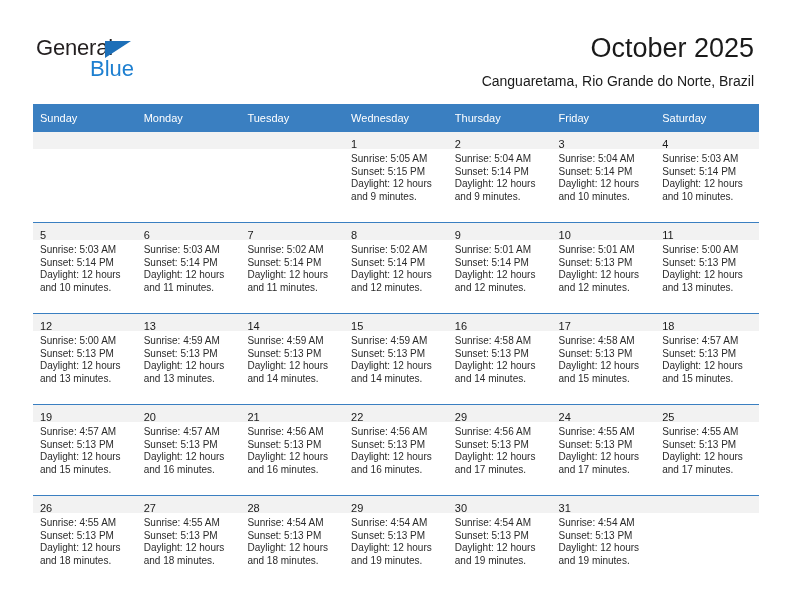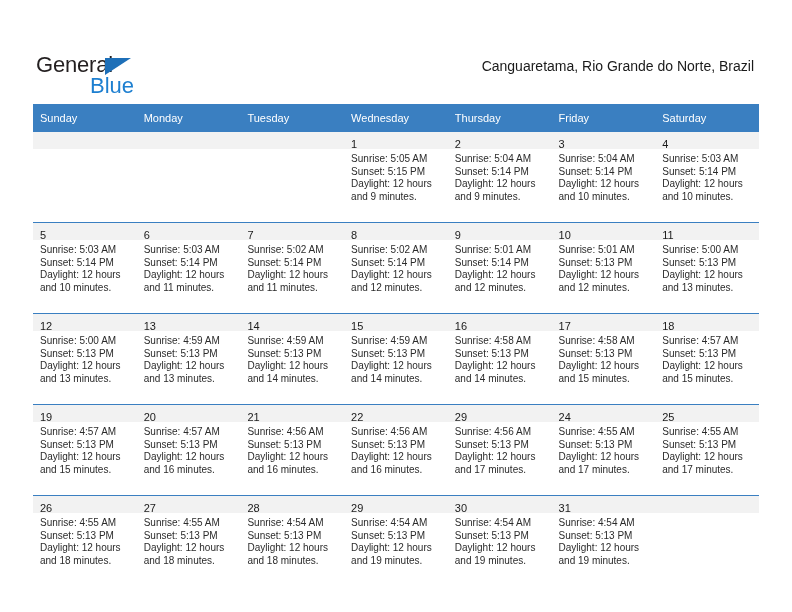--- a/index.html
+++ b/index.html
@@ -22,21 +22,20 @@
     box-sizing: border-box;
   }
 
   
   .header {
     position: absolute;
     left: 0;
     top: 0;
     width: 792px;
     height: 104px;
-    margin-top: 17px;
   }
   .logo {
     position: absolute;
     left: 36px;
     top: 36px;
     width: 130px;
     height: 48px;
   }
   .logo-general {
     position: absolute;
@@ -160,20 +159,21 @@
 
   <div class="header">
 
     <div class="logo">
       <span class="logo-general">General</span>
       <span class="logo-tri"></span>
       <span class="logo-blue">Blue</span>
     </div>
 
     <div class="title-block">
+      <h1 class="cal-title">October 2025</h1>
       <h2 class="cal-subtitle">Canguaretama, Rio Grande do Norte, Brazil</h2>
     </div>
 
   </div>
 
   <table class="calendar">
     <colgroup>
       <col>
         <col>
         <col>

